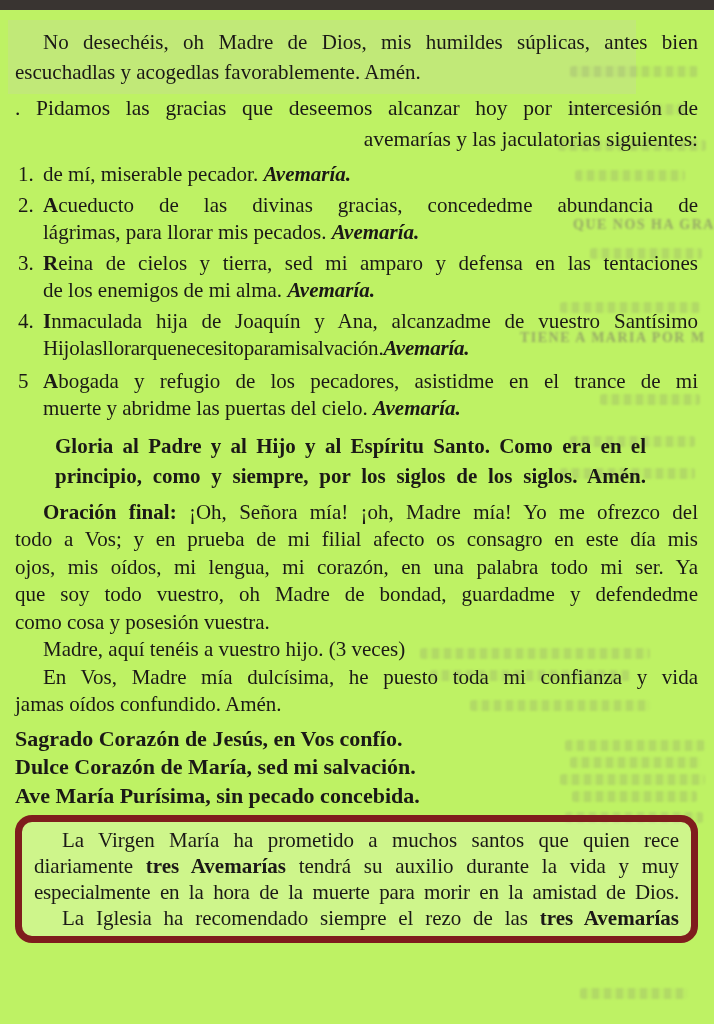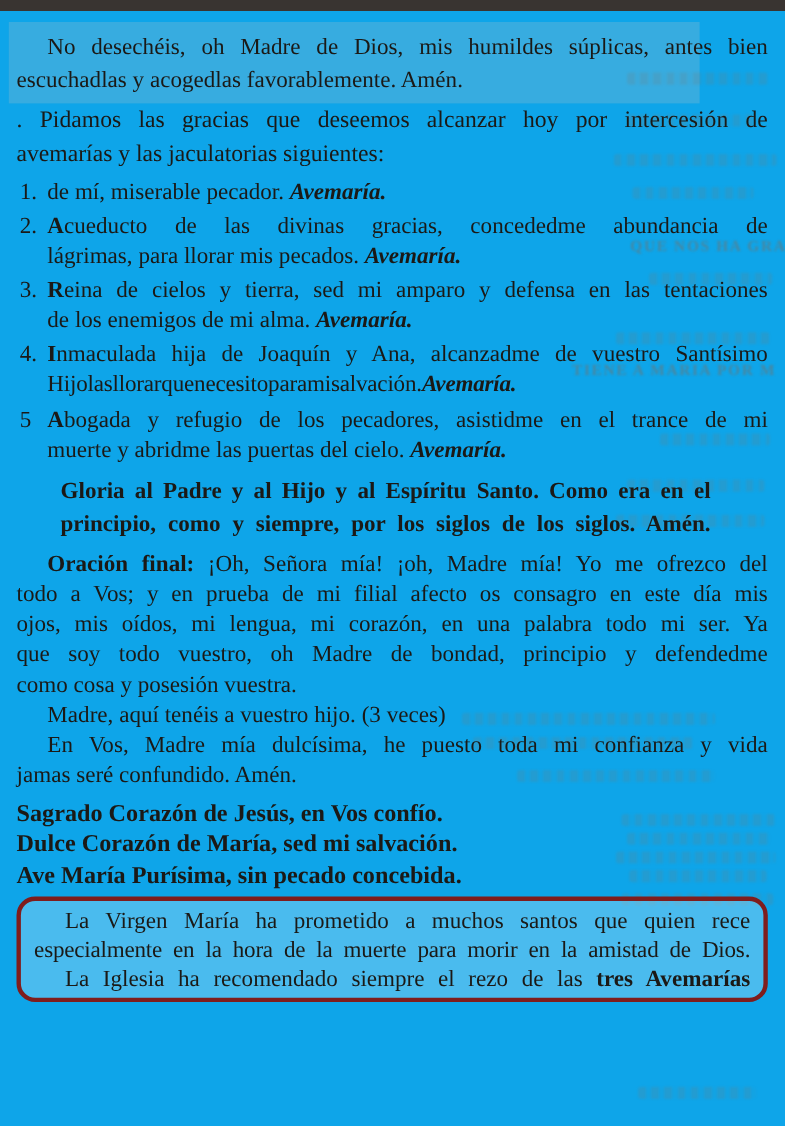--- a/index.html
+++ b/index.html
@@ -1,42 +1,42 @@
 <!DOCTYPE html>
 <html><head>
 <meta charset="utf-8">
 <style>
   html,body{margin:0;padding:0;background:#888;}
-  .page{position:relative;width:714px;height:1024px;background:#0ea5e9;overflow:hidden;
+  .page{position:relative;width:714px;height:1024px;background:#bef264;overflow:hidden;
         font-family:"Liberation Serif","DejaVu Serif",serif;color:#1b1916;}
   .topbar{position:absolute;top:0;left:0;width:714px;height:10px;background:#393431;}
   .shade{position:absolute;left:8px;top:20px;width:628px;height:74px;background:rgba(205,199,191,.22);}
   .content{position:absolute;top:10px;left:0;width:714px;padding:0 16px 0 15px;box-sizing:border-box;}
   .ln{font-size:21px;line-height:27.5px;}
   .j{text-align:justify;text-align-last:justify;}
   .ind{text-indent:28px;}
   .t{word-spacing:-5px;letter-spacing:-0.2px;}
   .intro{margin-top:17px;}
   .intro .ln{line-height:30px;}
   .heading{margin-top:6px;font-weight:normal;}
-  .heading .ln{font-size:21.5px;line-height:31px;}
+  .heading .ln{font-size:21.5px;line-height:31px;text-align:right;}
   .list{margin-top:6px;}
   .li{display:flex;margin-bottom:3px;}
   .li.last{margin-top:5px;}
   .num{flex:none;width:28px;padding-left:3px;box-sizing:border-box;font-size:21px;line-height:27.5px;}
   .li-body{flex:1;min-width:0;}
   .lead{font-weight:bold;}
   .ave{font-weight:bold;font-style:italic;}
   .gloria{margin:8px 52px 0 40px;font-weight:bold;}
   .gloria .ln{line-height:30px;}
   .oracion{margin-top:8px;}
   .b{font-weight:bold;}
   .jacu{margin-top:6px;text-align:left;font-weight:bold;}
   .jacu .ln{font-size:22px;line-height:28.5px;}
-  .promise-box{margin-top:5px;border:4px solid #7f1d1d;border-radius:17px;
+  .promise-box{margin-top:5px;border:7px solid #7f1d1d;border-radius:17px;
                padding:5px 12px 5px 12px;background:rgba(255,255,255,.25);}
   .promise-box .ln{line-height:26px;}
   
   .smudge{position:absolute;height:11px;border-radius:3px;filter:blur(1.2px);opacity:.5;
           background:repeating-linear-gradient(90deg,rgba(125,118,110,.38) 0 7px,rgba(125,118,110,.08) 7px 12px);}
   .ghost-text{position:absolute;font-weight:bold;font-size:14px;color:rgba(118,112,104,.55);
               filter:blur(1px);letter-spacing:1.5px;white-space:nowrap;}
 </style>
 </head>
 <body>
@@ -123,33 +123,34 @@
 
     <div class="gloria">
       <div class="ln j">Gloria al Padre y al Hijo y al Espíritu Santo. Como era en el</div>
       <div class="ln j">principio, como y siempre, por los siglos de los siglos. Amén.</div>
     </div>
 
     <div class="oracion">
       <div class="ln j ind"><span class="b">Oración final:</span><span> ¡Oh, Señora mía! ¡oh, Madre mía! Yo me ofrezco del</span></div>
       <div class="ln j">todo a Vos; y en prueba de mi filial afecto os consagro en este día mis</div>
       <div class="ln j">ojos, mis oídos, mi lengua, mi corazón, en una palabra todo mi ser. Ya</div>
-      <div class="ln j">que soy todo vuestro, oh Madre de bondad, principio y defendedme</div>
+      <div class="ln j">que soy todo vuestro, oh Madre de bondad, guardadme y defendedme</div>
       <div class="ln">como cosa y posesión vuestra.</div>
       <div class="ln ind">Madre, aquí tenéis a vuestro hijo. (3 veces)</div>
       <div class="ln j ind">En Vos, Madre mía dulcísima, he puesto toda mi confianza y vida</div>
-      <div class="ln">jamas seré confundido. Amén.</div>
+      <div class="ln">jamas oídos confundido. Amén.</div>
     </div>
 
     <div class="jacu">
       <div class="ln">Sagrado Corazón de Jesús, en Vos confío.</div>
       <div class="ln">Dulce Corazón de María, sed mi salvación.</div>
       <div class="ln">Ave María Purísima, sin pecado concebida.</div>
     </div>
 
     <div class="promise-box">
       <div class="ln j ind">La Virgen María ha prometido a muchos santos que quien rece</div>
+      <div class="ln j"><span>diariamente </span><span class="b">tres Avemarías</span><span> tendrá su auxilio durante la vida y muy</span></div>
       <div class="ln t j">especialmente en la hora de la muerte para morir en la amistad de Dios.</div>
       <div class="ln j ind"><span>La Iglesia ha recomendado siempre el rezo de las </span><span class="b">tres Avemarías</span></div>
     </div>
 
   </div>
 </div>
 
 </body></html>

